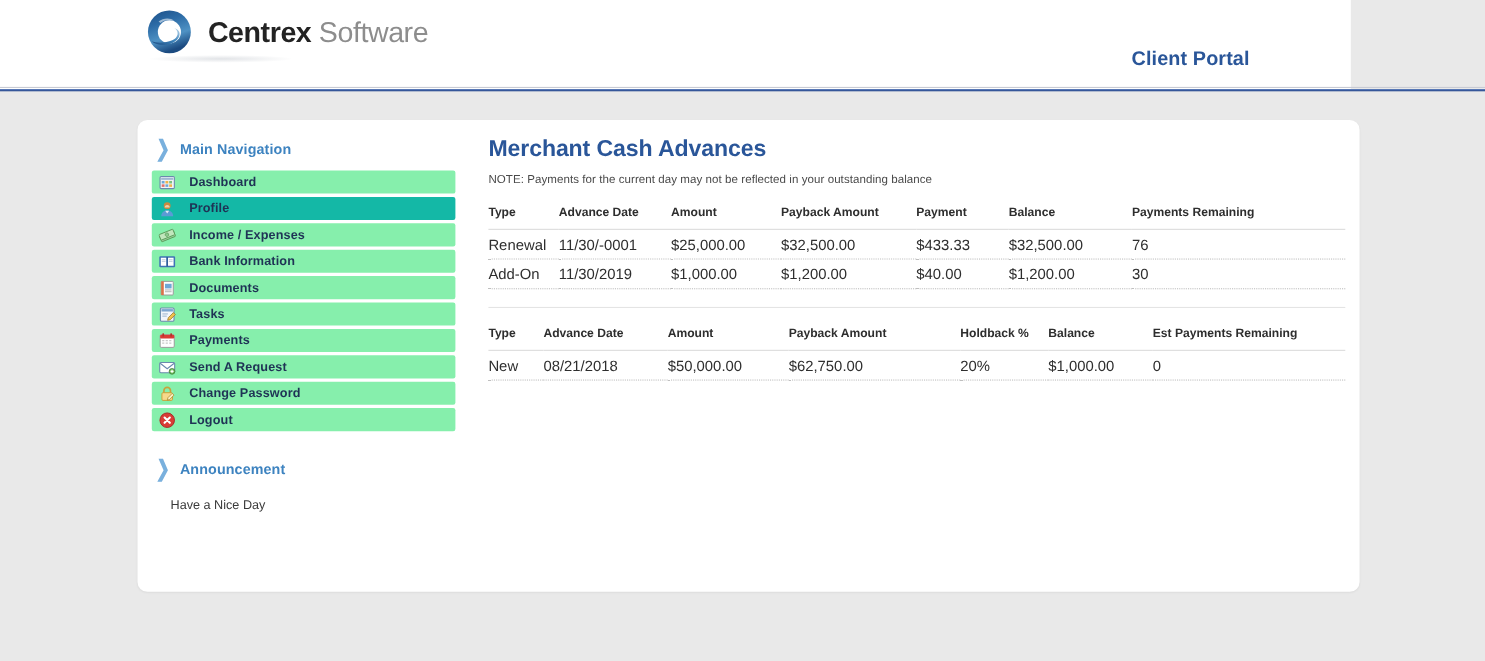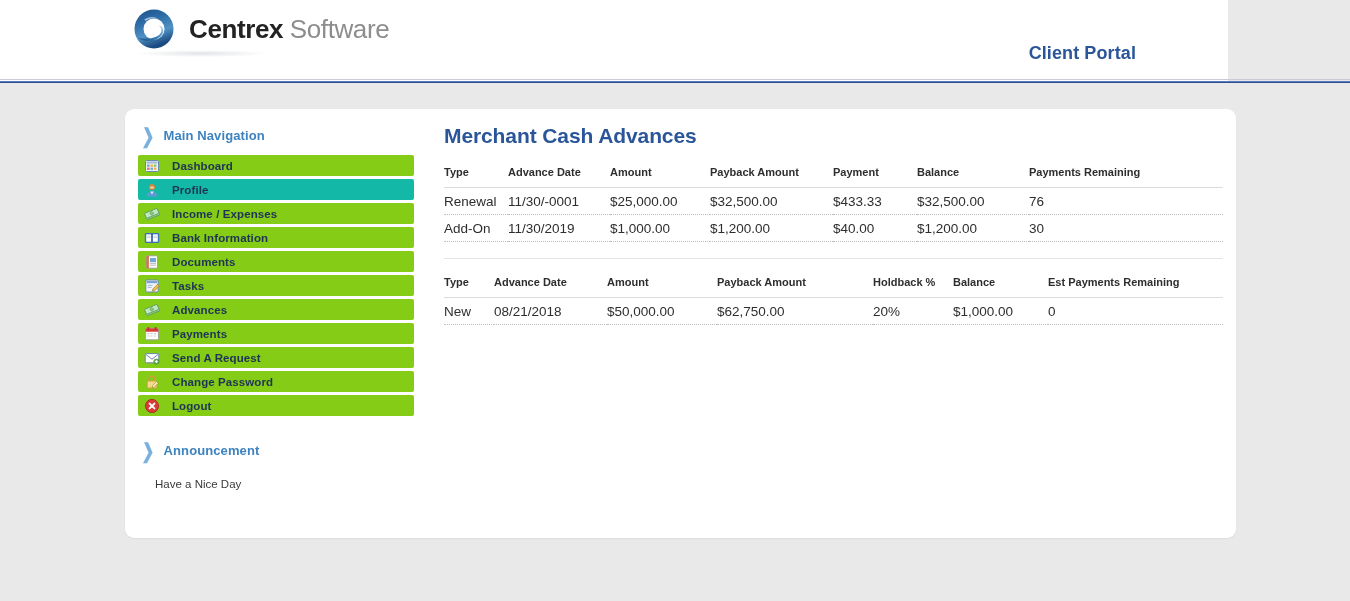--- a/index.html
+++ b/index.html
@@ -143,21 +143,21 @@
     margin: 0;
     padding: 0;
     list-style: none;
     width: 276px;
   }
   .nav-item {
     display: flex;
     align-items: center;
     height: 21px;
     margin-bottom: 3px;
-    background: #84cc16;
+    background: #86efac;
     border-radius: 2px;
     padding-left: 6px;
     cursor: pointer;
   }
   .nav-item.active {
     background: #14b8a6;
   }
   .nav-icon {
     width: 16px;
     height: 16px;
@@ -356,32 +356,20 @@
                 <rect x="1.8" y="2" width="12.4" height="12" rx="1" fill="#f2f6fb" stroke="#6b89ad" stroke-width="1"></rect>
                 <rect x="2.8" y="3" width="10.4" height="2.2" fill="#7ba5d0"></rect>
                 <path d="M3.6 7.4 h5 M3.6 9.4 h4" stroke="#9bb3cc" stroke-width="0.9"></path>
                 <path d="M13.6 6.2 l1.8 1.8 l-4.6 4.6 l-2.4 0.6 l0.6 -2.4 z" fill="#f2c14e" stroke="#9a7a22" stroke-width="0.7"></path>
               </svg>
           </span>
           <span class="nav-label">Tasks</span>
         </li>
 
 
-        <li class="nav-item">
-          <span class="nav-icon">
-            <svg width="16" height="16" viewBox="0 0 16 16">
-                <g transform="rotate(-22 8 8)">
-                  <rect x="1.2" y="6.2" width="13.6" height="5.4" rx="0.6" fill="#9dd39d" stroke="#5b9b5b" stroke-width="0.8"></rect>
-                  <rect x="1.2" y="4.6" width="13.6" height="5.4" rx="0.6" fill="#c2e6bd" stroke="#5b9b5b" stroke-width="0.8"></rect>
-                  <circle cx="8" cy="7.3" r="1.6" fill="#8cc98c" stroke="#5b9b5b" stroke-width="0.6"></circle>
-                </g>
-              </svg>
-          </span>
-          <span class="nav-label">Advances</span>
-        </li>
 
         <li class="nav-item">
           <span class="nav-icon">
             <svg width="16" height="16" viewBox="0 0 16 16">
                 <rect x="1.6" y="2.4" width="12.8" height="11.4" rx="1" fill="#ffffff" stroke="#9a9a9a" stroke-width="0.9"></rect>
                 <rect x="1.6" y="2.4" width="12.8" height="3.4" rx="1" fill="#d93b36"></rect>
                 <rect x="3.6" y="1" width="1.6" height="3" rx="0.6" fill="#b5302c"></rect>
                 <rect x="10.8" y="1" width="1.6" height="3" rx="0.6" fill="#b5302c"></rect>
                 <path d="M3.4 7.6 h2 M6.6 7.6 h2 M9.8 7.6 h2 M3.4 10 h2 M6.6 10 h2 M9.8 10 h2" stroke="#c9c9c9" stroke-width="1.1"></path>
               </svg>
@@ -428,20 +416,21 @@
         <span class="section-chevron">❯</span>
         <span class="section-title">Announcement</span>
       </div>
       <div class="announce-body">Have a Nice Day</div>
 
     </div>
 
     <div class="main-panel">
 
       <h1 class="panel-title">Merchant Cash Advances</h1>
+      <p class="panel-note">NOTE: Payments for the current day may not be reflected in your outstanding balance</p>
 
       <table class="adv-table">
         <colgroup>
           <col style="width:64px">
             <col style="width:102px">
             <col style="width:100px">
           <col style="width:123px">
             <col style="width:84px">
             <col style="width:112px">
             <col style="width:194px">

